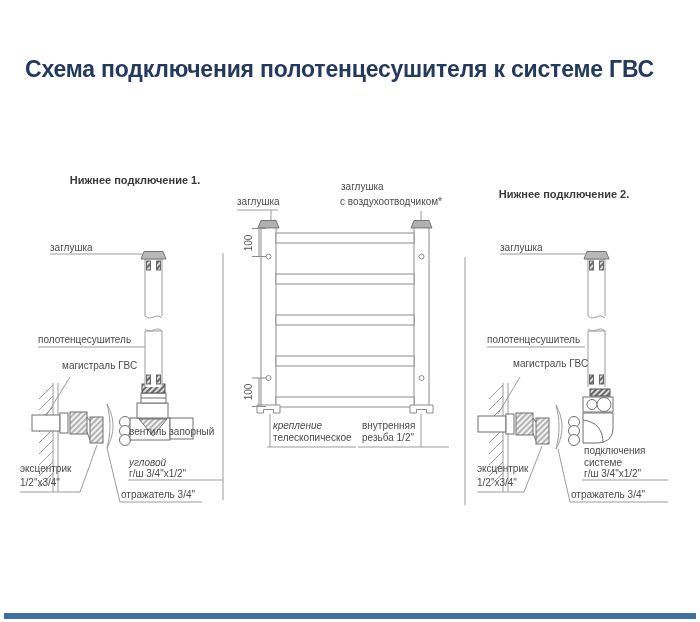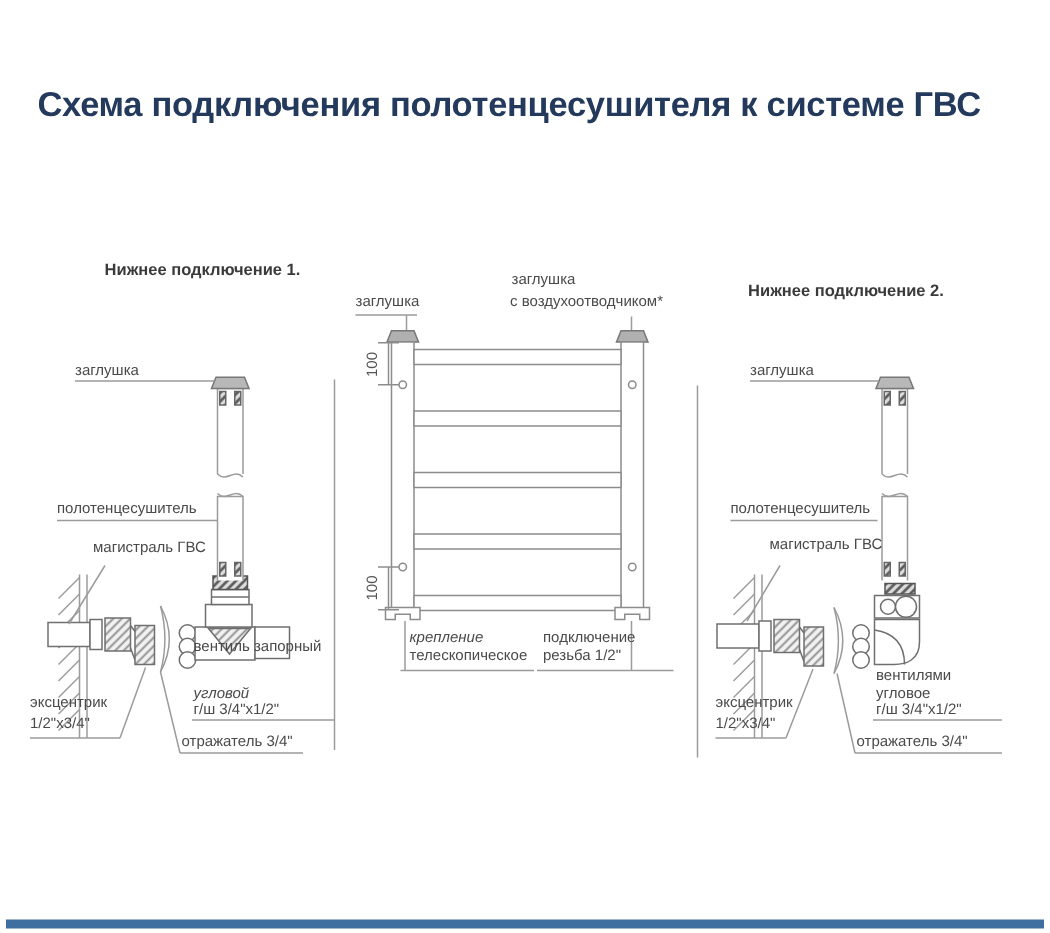--- a/index.html
+++ b/index.html
@@ -221,28 +221,28 @@
   <div class="lbl" style="left:129px;top:468px;">г/ш 3/4"x1/2"</div>
   <div class="lbl" style="left:121px;top:489px;">отражатель 3/4"</div>
 
   <div class="lbl" style="left:237px;top:196px;">заглушка</div>
   <div class="lbl" style="left:341px;top:181px;">заглушка</div>
   <div class="lbl" style="left:340px;top:196px;">с воздухоотводчиком*</div>
   <div class="dim" style="left:235px;top:237px;">100</div>
   <div class="dim" style="left:235px;top:386px;">100</div>
   <div class="lbl" style="left:273px;top:420px;font-style:italic;">крепление</div>
   <div class="lbl" style="left:273px;top:432px;">телескопическое</div>
-  <div class="lbl" style="left:362px;top:420px;">подключение</div>
+  <div class="lbl" style="left:362px;top:420px;">внутренняя</div>
   <div class="lbl" style="left:362px;top:432px;">резьба 1/2"</div>
 
   <div class="heading" style="left:464px;top:174px;margin-top:14px;">Нижнее подключение 2.</div>
   <div class="lbl" style="left:500px;top:242px;">заглушка</div>
   <div class="lbl" style="left:487px;top:334px;">полотенцесушитель</div>
   <div class="lbl" style="left:513px;top:358px;">магистраль ГВС</div>
   <div class="lbl" style="left:477px;top:463px;">эксцентрик</div>
   <div class="lbl" style="left:477px;top:477px;">1/2"x3/4"</div>
-  <div class="lbl" style="left:584px;top:445px;">вентилями</div>
-  <div class="lbl" style="left:584px;top:457px;">угловое</div>
+  <div class="lbl" style="left:584px;top:445px;">подключения</div>
+  <div class="lbl" style="left:584px;top:457px;">системе</div>
   <div class="lbl" style="left:584px;top:468px;">г/ш 3/4"x1/2"</div>
   <div class="lbl" style="left:571px;top:489px;">отражатель 3/4"</div>
 
   <div class="footer-bar"></div>
 </div>
 
 </body></html>

